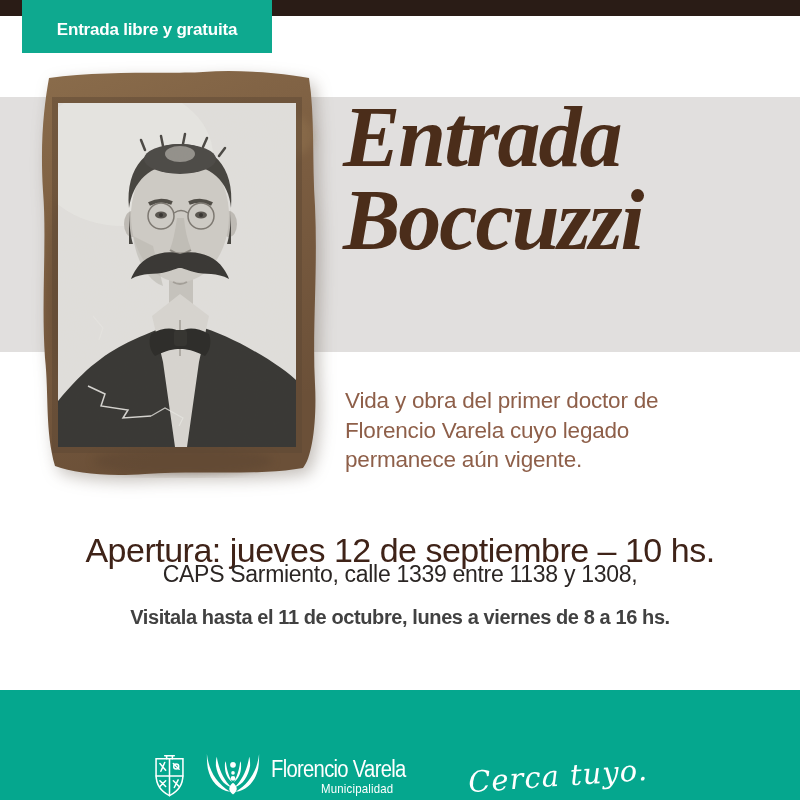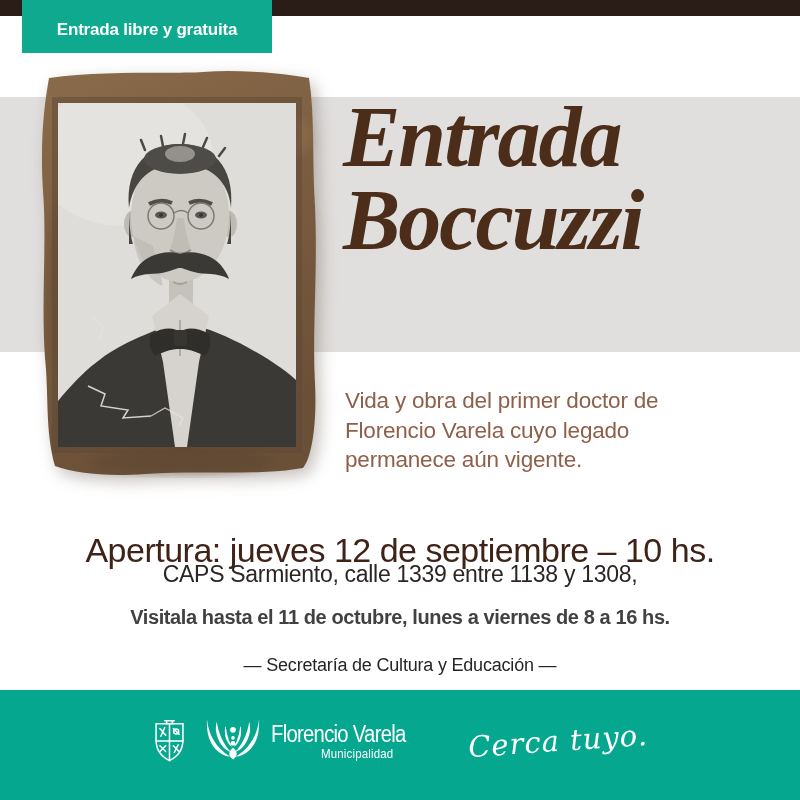--- a/index.html
+++ b/index.html
@@ -24,21 +24,21 @@
   .description{position:absolute;left:345px;top:386px;color:#8e5f49;
                font-size:22.5px;line-height:29.5px;letter-spacing:-0.2px;}
 
   .center-line{position:absolute;left:0;width:800px;text-align:center;}
   .opening{top:519px;color:#3f2318;font-weight:400;font-size:34px;letter-spacing:-0.5px;margin-top:12px;}
   .location{top:561px;color:#2b2624;font-size:23px;letter-spacing:-0.3px;}
   .visiting{top:606px;color:#414141;font-weight:700;font-size:20px;letter-spacing:-0.4px;}
   .organizer{top:655px;color:#262626;font-size:18px;letter-spacing:-0.2px;}
 
   .footer{position:absolute;left:0;top:690px;width:800px;height:110px;background:#05a78e;
-          display:flex;align-items:center;justify-content:center;}
+          display:flex;align-items:flex-end;justify-content:center;}
   .footer-row{display:flex;align-items:center;margin-top:-8px;}
   .shield-icon{margin-right:19px;}
   .v-icon{margin-right:11px;}
   .wordmark{color:#ffffff;transform:scaleX(0.88);transform-origin:left center;}
   .wordmark .name{font-size:23px;letter-spacing:-0.8px;line-height:24px;}
   .wordmark .sub{font-size:13px;text-align:right;padding-right:14px;letter-spacing:0.2px;}
   .slogan{color:#ffffff;font-family:"DejaVu Serif",serif;font-style:italic;
           font-size:29px;letter-spacing:1px;margin-left:44px;transform:rotate(-4deg);}
 </style>
 </head>
@@ -145,21 +145,20 @@
 
   <div class="description">
     <div>Vida y obra del primer doctor de</div>
     <div>Florencio Varela cuyo legado</div>
     <div>permanece aún vigente.</div>
   </div>
 
   <div class="center-line opening">Apertura: jueves 12 de septiembre – 10 hs.</div>
   <div class="center-line location">CAPS Sarmiento, calle 1339 entre 1138 y 1308,</div>
   <div class="center-line visiting">Visitala hasta el 11 de octubre, lunes a viernes de 8 a 16 hs.</div>
-  <div class="center-line organizer">— Secretaría de Cultura y Educación —</div>
 
   <div class="footer">
     <div class="footer-row">
 
       <svg class="shield-icon" width="35" height="48" viewBox="0 0 36 50">
         <g stroke="#ffffff" fill="none" stroke-width="1.6" stroke-linecap="round">
           <path d="M13,4 H23 M15,7 V4 M21,7 V4"></path>
           <path d="M4,7 H32 V24 C32,36 25,42 18,45.5 C11,42 4,36 4,24 Z"></path>
           <line x1="18" y1="7" x2="18" y2="45.5"></line>
           <line x1="4" y1="25" x2="32" y2="25"></line>

